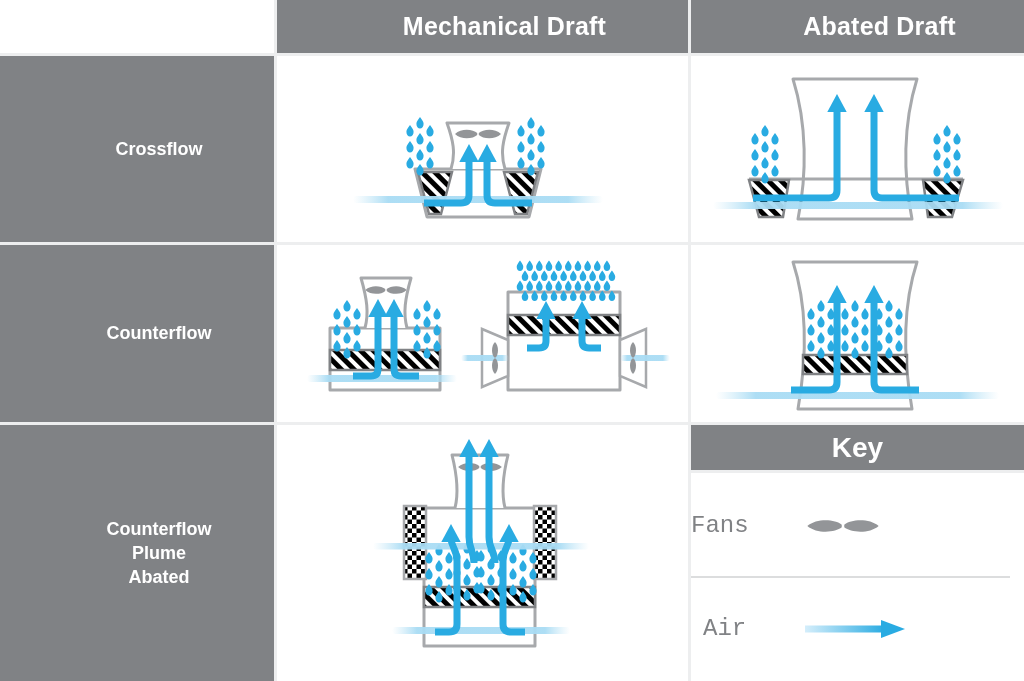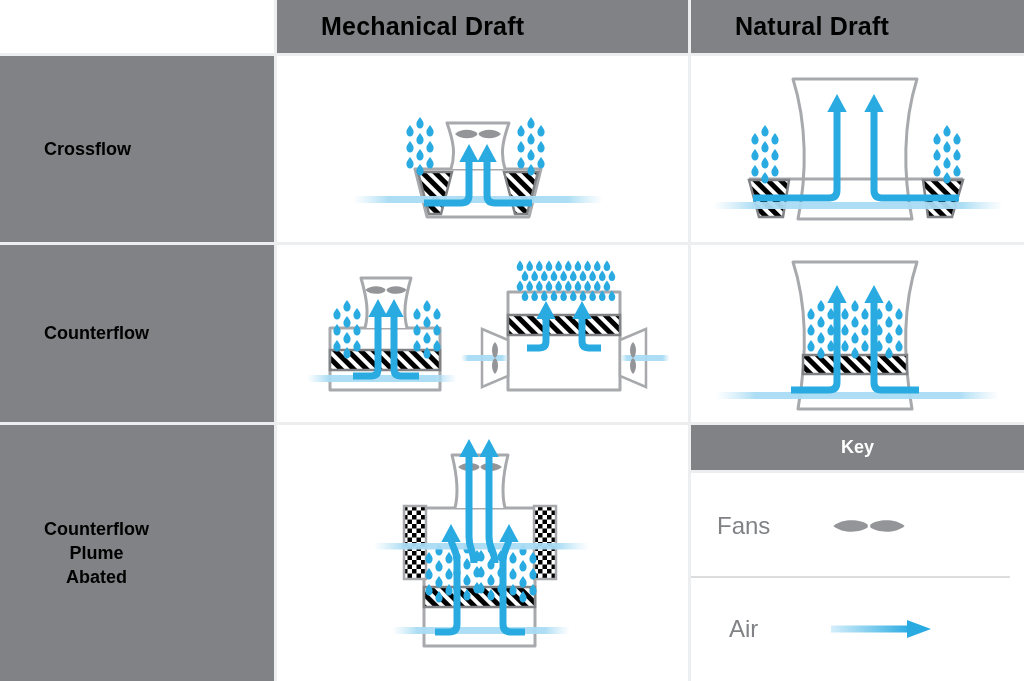--- a/index.html
+++ b/index.html
@@ -6,35 +6,35 @@
   body { width:1024px; height:681px; font-family:"Liberation Sans", sans-serif; }
   .grid {
     width:1024px; height:681px;
     display:grid;
     grid-template-columns:274px 411px 333px;
     grid-template-rows:53px 186px 177px 256px;
     gap:3px;
     background:#EDEEEF;
   }
   .cell { position:relative; background:#fff; overflow:hidden; }
-  .gray { background:#808285; color:#000000; display:flex; align-items:center; text-align:center;padding-left:44px; }
+  .gray { background:#808285; color:#ffffff; display:flex; align-items:center; justify-content:center; text-align:center;padding-left:44px; }
   .colhead { font-weight:bold; font-size:25px; letter-spacing:0.2px; }
   .rowhead { font-weight:bold; font-size:18px; line-height:1.35; white-space:pre-line; }
   .diagram { display:flex; align-items:center; justify-content:center; }
   .diagram svg { display:block; }
   .arr { stroke:#29ABE2; stroke-width:7; fill:none; marker-end:url(#ah); }
   .outline { fill:#fff; stroke:#A7A9AC; stroke-width:3; stroke-linejoin:round; }
   .bandstroke { stroke:#808285; stroke-width:2.5; }
   
   .key { display:flex; flex-direction:column; height:100%; background:#EDEEEF; }
-  .key-header { height:45px; flex:none; background:#808285; color:#fff; font-weight:bold; font-size:18px;
+  .key-header { height:45px; flex:none; background:#808285; color:#fff; font-weight:bold; font-size:28px;
     display:flex; align-items:center; justify-content:center; margin-bottom:3px; }
   .key-body { flex:1; background:#fff; display:flex; flex-direction:column; padding:2px 0; }
-  .key-row { flex:1; display:flex; align-items:center; padding-left:26px; margin-right:14px;
-    border-bottom:2px solid #DCDDDE; }
+  .key-row { flex:1; display:flex; align-items:center; margin-right:14px;
+    border-bottom:2px solid #DCDDDE;font-family:Liberation Mono, monospace; }
   .key-row:last-child { border-bottom:none;margin-left:12px; }
   .key-label { width:92px; font-size:24px; color:#808285; }
   .key-icon { width:120px; display:flex; align-items:center; justify-content:center; }
 </style>
 </head>
 <body>
 
 <svg width="0" height="0" style="position:absolute" aria-hidden="true">
   <defs>
     <pattern id="hatch" patternUnits="userSpaceOnUse" width="9" height="9" patternTransform="rotate(-45)">
@@ -98,21 +98,21 @@
   </defs>
 </svg>
 
 <div class="grid">
 
   <div class="cell"></div>
   <div class="cell gray colhead">
     <span>Mechanical Draft</span>
   </div>
   <div class="cell gray colhead">
-    <span>Natural Draft</span>
+    <span>Abated Draft</span>
   </div>
 
   <div class="cell gray rowhead">
     <span>Crossflow</span>
   </div>
 
   <div class="cell diagram">
     <svg width="411" height="186" viewBox="0 0 411 186">
       <polygon class="outline" points="138,113 264,113 252,161 150,161"></polygon>
       <polygon points="141,116 175,116 164,158 152,158" fill="url(#hatch)" class="bandstroke"></polygon>

